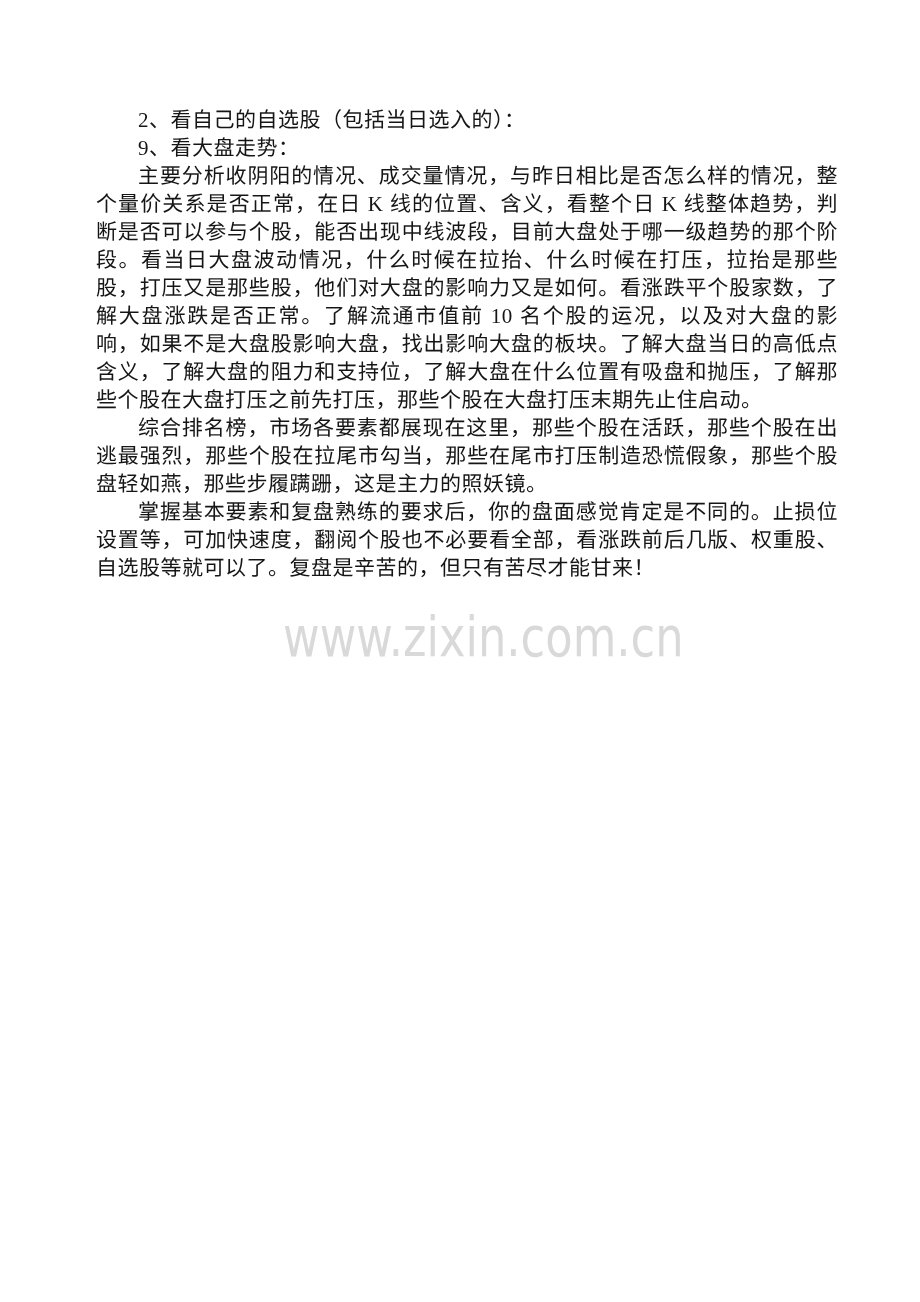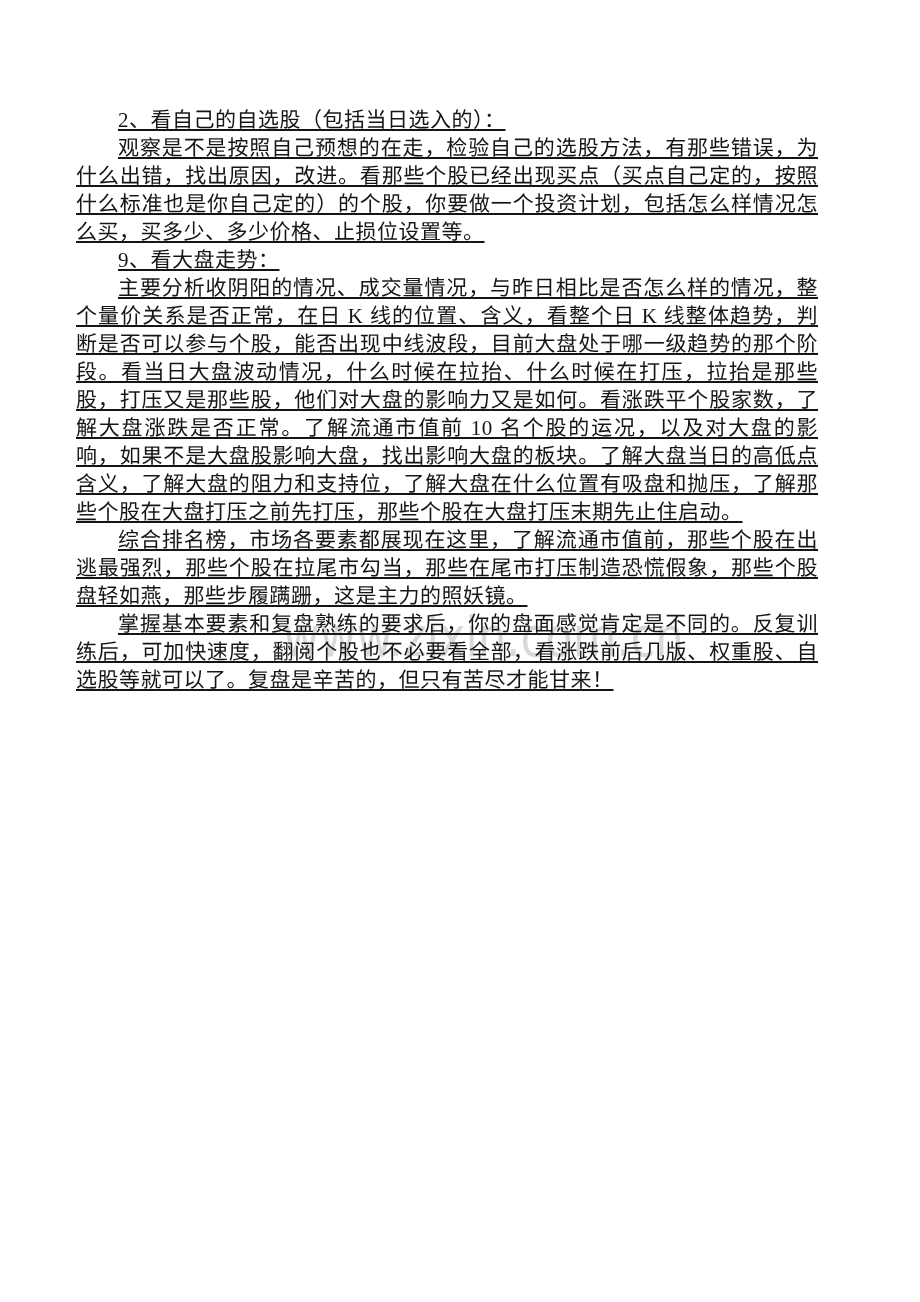--- a/index.html
+++ b/index.html
@@ -10,31 +10,30 @@
   .page {
     position: relative;
     width: 920px;
     height: 1302px;
     background: #ffffff;
     overflow: hidden;
     font-family: "Liberation Serif", "DejaVu Serif", serif;
   }
   .content {
     position: absolute;
-    left: 76px;
+    left: 96px;
     top: 106px;
     width: 742px;
     z-index: 1;
     color: #151515;
     font-size: 21px;
     line-height: 28px;
     text-align: justify;
     text-justify: inter-ideograph;
     letter-spacing: 0.5px;
-    text-decoration: underline;
   }
   .content p {
     margin: 0;
     padding: 0;
     text-indent: 2em;
   }
   .watermark {
     position: absolute;
     left: 283px;
     top: 604px;
@@ -52,20 +51,19 @@
 </style>
 </head>
 <body>
 
 <div class="page">
 
   <div class="watermark">www.zixin.com.cn</div>
 
   <div class="content">
     <p>2、看自己的自选股（包括当日选入的）：</p>
-    <p>观察是不是按照自己预想的在走，检验自己的选股方法，有那些错误，为什么出错，找出原因，改进。看那些个股已经出现买点（买点自己定的，按照什么标准也是你自己定的）的个股，你要做一个投资计划，包括怎么样情况怎么买，买多少、多少价格、止损位设置等。</p>
     <p>9、看大盘走势：</p>
     <p>主要分析收阴阳的情况、成交量情况，与昨日相比是否怎么样的情况，整个量价关系是否正常，在日 K 线的位置、含义，看整个日 K 线整体趋势，判断是否可以参与个股，能否出现中线波段，目前大盘处于哪一级趋势的那个阶段。看当日大盘波动情况，什么时候在拉抬、什么时候在打压，拉抬是那些股，打压又是那些股，他们对大盘的影响力又是如何。看涨跌平个股家数，了解大盘涨跌是否正常。了解流通市值前 10 名个股的运况，以及对大盘的影响，如果不是大盘股影响大盘，找出影响大盘的板块。了解大盘当日的高低点含义，了解大盘的阻力和支持位，了解大盘在什么位置有吸盘和抛压，了解那些个股在大盘打压之前先打压，那些个股在大盘打压末期先止住启动。</p>
-    <p>综合排名榜，市场各要素都展现在这里，了解流通市值前，那些个股在出逃最强烈，那些个股在拉尾市勾当，那些在尾市打压制造恐慌假象，那些个股盘轻如燕，那些步履蹒跚，这是主力的照妖镜。</p>
-    <p>掌握基本要素和复盘熟练的要求后，你的盘面感觉肯定是不同的。反复训练后，可加快速度，翻阅个股也不必要看全部，看涨跌前后几版、权重股、自选股等就可以了。复盘是辛苦的，但只有苦尽才能甘来！</p>
+    <p>综合排名榜，市场各要素都展现在这里，那些个股在活跃，那些个股在出逃最强烈，那些个股在拉尾市勾当，那些在尾市打压制造恐慌假象，那些个股盘轻如燕，那些步履蹒跚，这是主力的照妖镜。</p>
+    <p>掌握基本要素和复盘熟练的要求后，你的盘面感觉肯定是不同的。止损位设置等，可加快速度，翻阅个股也不必要看全部，看涨跌前后几版、权重股、自选股等就可以了。复盘是辛苦的，但只有苦尽才能甘来！</p>
   </div>
 
 </div>
 
 </body></html>

